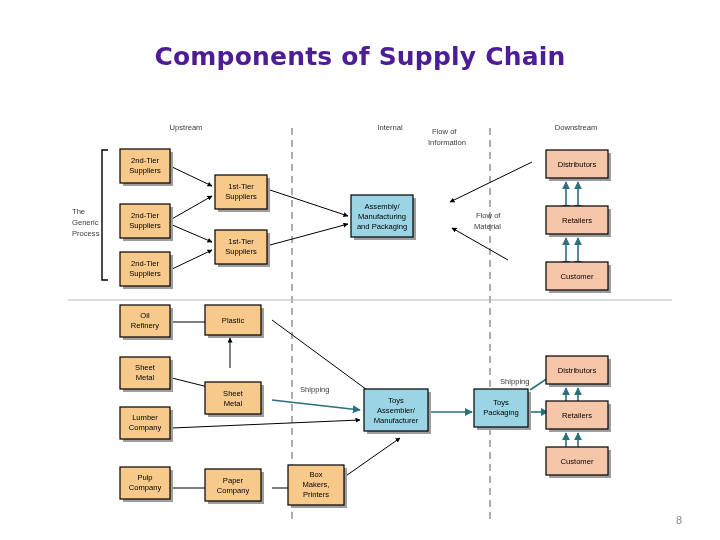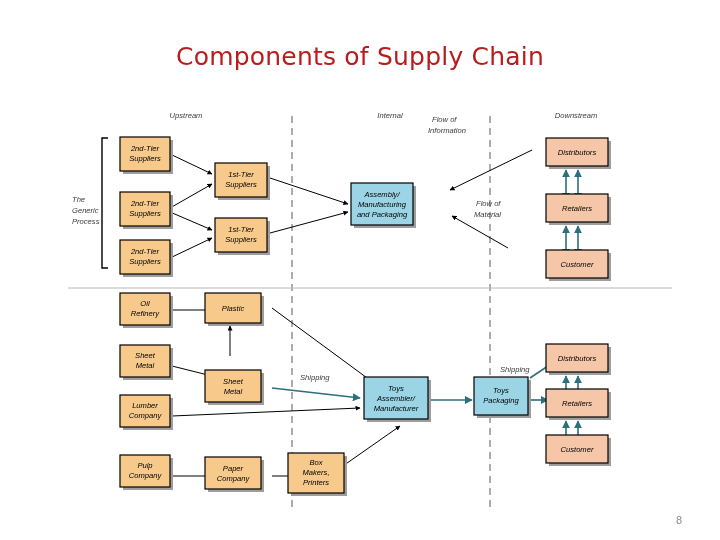--- a/index.html
+++ b/index.html
@@ -8,28 +8,29 @@
     background:#ffffff;
     font-family:"Liberation Sans", sans-serif;
     overflow:hidden;
     position:relative;
   }
   #slide-title{
     position:absolute;
     top:42px;left:0;width:720px;
     text-align:center;
     font-size:25px;
-    color:#b91c1c;
+    color:#4c1d95;
     font-family:"DejaVu Sans", sans-serif;
     letter-spacing:0.2px;
+    font-weight:bold;
   }
   #diagram-area{
     position:absolute;
-    left:60px;top:108px;
-    width:620px;height:410px;font-style:italic;
+    left:60px;top:120px;
+    width:620px;height:410px;
   }
   #diagram-svg{display:block;}
   .box-label{
     font-family:"Liberation Sans", sans-serif;
     font-size:7.6px;
     fill:#000000;
   }
   .plain-label{
     font-family:"Liberation Sans", sans-serif;
     font-size:7.6px;

